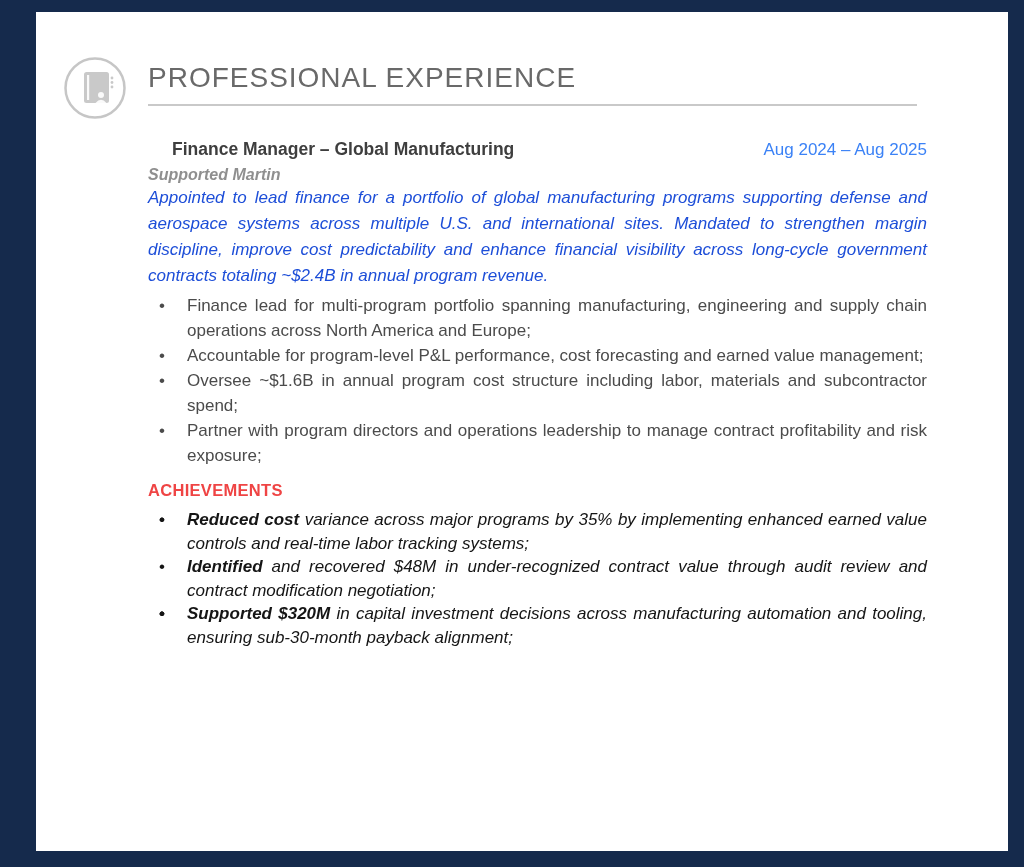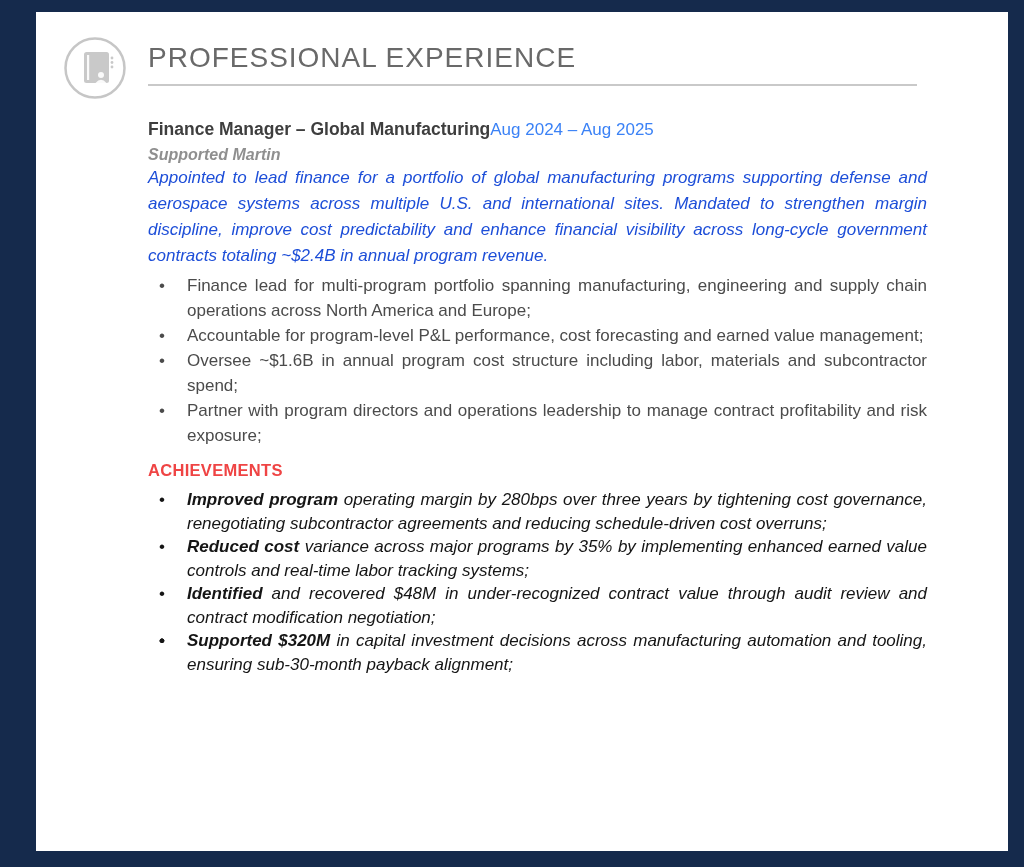--- a/index.html
+++ b/index.html
@@ -7,42 +7,43 @@
   body {
     background: #152a4c;
     font-family: "Liberation Sans", sans-serif;
     position: relative;
     overflow: hidden;
   }
   .page {
     position: absolute;
     left: 36px; top: 12px; right: 16px; bottom: 16px;
     background: #ffffff;
-    padding-top: 24px;
+    padding-top: 44px;
     overflow: hidden;
   }
   
   .section-header { display: flex; align-items: flex-start; padding-left: 27px; }
   .icon-circle { width: 64px; height: 64px; flex: 0 0 64px; }
   .title-block { flex: 1; margin-left: 21px; margin-right: 91px; }
   .section-title {
     font-size: 28px;
     font-weight: 400;
     color: #696969;
     letter-spacing: 1px;
     line-height: 36px;
     margin-top: 4px;
     white-space: nowrap;
   }
   .title-rule { border: none; border-top: 2px solid #c9c9c9; margin-top: 8px; }
   
   .content { margin-left: 112px; margin-right: 81px; }
   .job-header {
-    display: flex; justify-content: flex-start; align-items: baseline;
+    display: flex; justify-content: space-between; align-items: baseline;
     margin-top: 18px;
+    margin-left: 24px;
   }
   .job-title { font-size: 17.5px; font-weight: bold; color: #3e3e3e; line-height: 22px; }
   .job-dates { font-size: 17px; font-weight: 400; color: #3b82f6; line-height: 22px; white-space: nowrap; }
   .company {
     font-size: 16px; font-weight: bold; font-style: italic;
     color: #8f8f8f; line-height: 20px; margin-top: 4px;
   }
   .summary {
     font-size: 17px; font-style: italic; color: #1d4ed8;
     line-height: 26px; text-align: justify;
@@ -118,21 +119,21 @@
 
         <li><span class="dot">•</span><span>Oversee ~$1.6B in annual program cost structure including labor, materials and subcontractor spend;</span></li>
 
         <li><span class="dot">•</span><span>Partner with program directors and operations leadership to manage contract profitability and risk exposure;</span></li>
       </ul>
 
     <h2 class="ach-heading">ACHIEVEMENTS</h2>
 
     <ul class="bullet-list ach-list">
 
-        <li><span class="dot">•</span><span><strong>Improved program</strong><span> operating margin by 280bps over three years by tightening cost governance, renegotiating subcontractor agreements and reducing schedule-driven cost overruns;</span></span></li>
+        <li><span class="dot">•</span></li>
 
         <li><span class="dot">•</span><span><strong>Reduced cost</strong><span> variance across major programs by 35% by implementing enhanced earned value controls and real-time labor tracking systems;</span></span></li>
 
         <li><span class="dot">•</span><span><strong>Identified</strong><span> and recovered $48M in under-recognized contract value through audit review and contract modification negotiation;</span></span></li>
 
         <li><span class="dot">•</span></li>
 
         <li><span class="dot">•</span></li>
 
         <li><span class="dot">•</span><span><strong>Supported $320M</strong><span> in capital investment decisions across manufacturing automation and tooling, ensuring sub-30-month payback alignment;</span></span></li>

